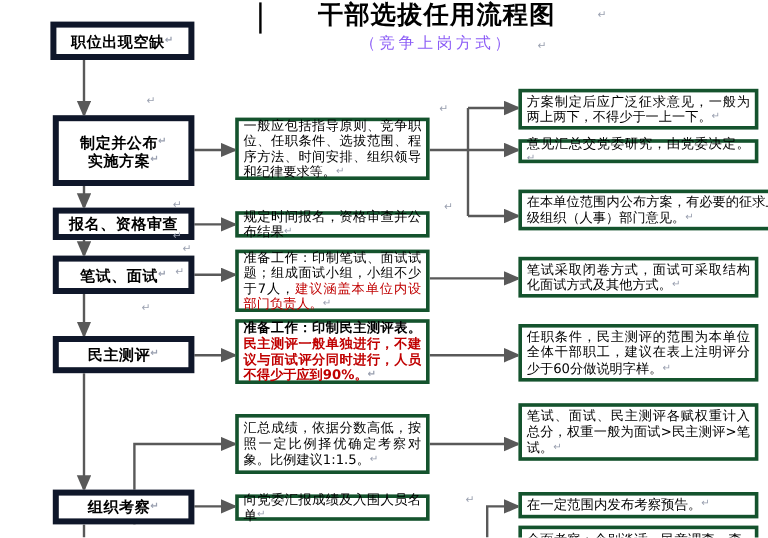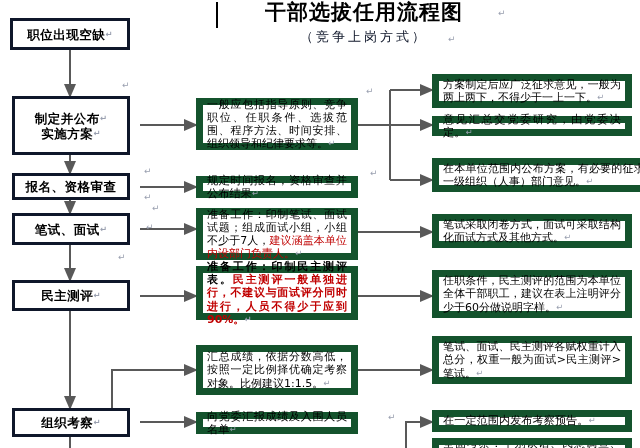--- a/index.html
+++ b/index.html
@@ -10,37 +10,38 @@
     overflow:hidden;
     position:relative;
   }
   #canvas{position:absolute;left:0;top:0;width:640px;height:448px;padding-left:13px;}
 
   .svg-layer{position:absolute;left:0;top:0;width:640px;height:448px;pointer-events:none;}
 
   .box{
     position:absolute;
     box-sizing:border-box;
-    border:7px solid #14532d;
+    border:3px solid #14532d;
     background:#fff;
     display:flex;
     align-items:center;
     color:#000;
   }
   .box .txt{
     display:block;
     width:100%;
     box-sizing:border-box;
   }
 
   
   .stage{
-    border:3px solid #0f172a;
+    border:5px solid #0f172a;
     justify-content:center;
     text-align:center;
+    margin-left:32px;
   }
   .stage .txt{
     font-weight:bold;
     font-size:12.5px;
     line-height:15px;
     letter-spacing:0.5px;
     text-align:center;
   }
 
   
@@ -70,21 +71,21 @@
     font-size:21px;
     line-height:24px;
     letter-spacing:1px;
     white-space:nowrap;
     color:#000;
   }
   #sub-title{
     font-size:13px;
     line-height:20px;
     letter-spacing:3px;
-    color:#0f172a;
+    color:#8b5cf6;
     margin-top:3px;
   }
   .title-cursor{
     position:absolute;
     left:216px;top:2px;
     width:2px;height:26px;
     background:#000;
   }
   .stray{
     position:absolute;

